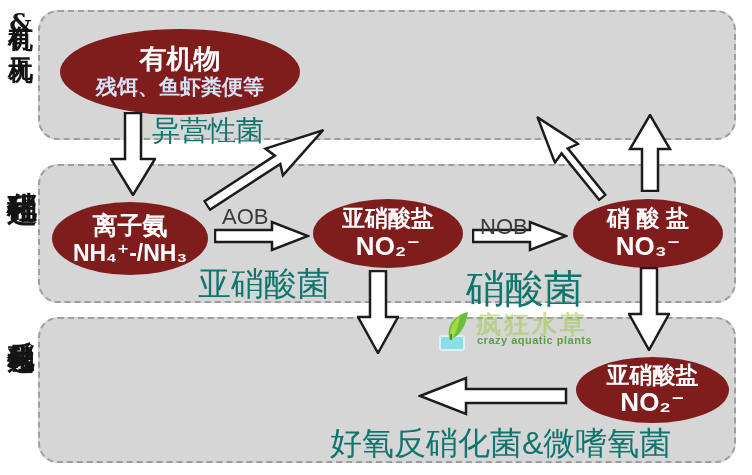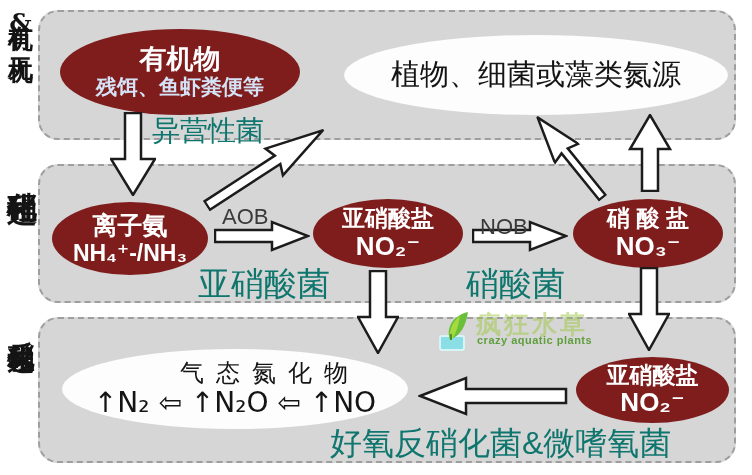--- a/index.html
+++ b/index.html
@@ -45,23 +45,20 @@
 
   <div class="band band1"></div>
   <div class="band band2"></div>
   <div class="band band3"></div>
 
   <div class="ellipse blue" style="left:60px;top:29px;width:240px;height:86px;">
     <div class="etitle" style="font-size:27px;">有机物</div>
     <div class="esub" style="font-size:21px;color:#d5e3f7;">残饵、鱼虾粪便等</div>
   </div>
 
-  <div class="ellipse white" style="left:344px;top:35px;width:384px;height:80px;">
-    <div style="font-size:29px;">植物、细菌或藻类氮源</div>
-  </div>
 
   <svg class="arrow" style="left:110px;top:112px;" width="46" height="84" viewBox="0 0 46 84">
     <polygon points="15,1 31,1 31,47 45,47 23,83 1,47 15,47"></polygon>
   </svg>
   <div class="lbl" style="left:152px;top:112px;font-size:28px;">异营性菌</div>
 
   <svg class="arrow" style="left:247px;top:98px;transform:rotate(57deg);" width="36" height="140" viewBox="0 0 36 140">
     <polygon points="13,139 13,55 2,59 18,1 34,59 23,55 23,139"></polygon>
   </svg>
 
@@ -92,33 +89,29 @@
   <svg class="arrow" style="left:472px;top:220px;" width="96" height="32" viewBox="0 0 96 32">
     <polygon points="1,10 58,10 58,2 94,16 58,30 58,22 1,22"></polygon>
   </svg>
 
   <div class="ellipse blue" style="left:573px;top:199px;width:150px;height:69px;">
     <div class="etitle" style="font-size:23px;">硝 酸 盐</div>
     <div class="esub" style="font-size:26px;">NO₃⁻</div>
   </div>
 
   <div class="lbl" style="left:198px;top:262px;font-size:33px;">亚硝酸菌</div>
-  <div class="lbl" style="left:466px;top:262px;font-size:33px;">硝酸菌</div>
+  <div class="lbl" style="left:466px;top:262px;font-size:39px;">硝酸菌</div>
 
   <svg class="arrow" style="left:357px;top:270px;" width="42" height="84" viewBox="0 0 42 84">
     <polygon points="13,1 29,1 29,47 41,47 21,83 1,47 13,47"></polygon>
   </svg>
   <svg class="arrow" style="left:628px;top:267px;" width="42" height="84" viewBox="0 0 42 84">
     <polygon points="13,1 29,1 29,47 41,47 21,83 1,47 13,47"></polygon>
   </svg>
 
-  <div class="ellipse white" style="left:62px;top:349px;width:346px;height:80px;">
-    <div style="font-size:24px;letter-spacing:12px;margin-left:70px;">气态氮化物</div>
-    <div style="font-size:28px;font-family:'DejaVu Sans',sans-serif;">↑N₂ ⇦ ↑N₂O ⇦ ↑NO</div>
-  </div>
 
   <svg class="arrow" style="left:418px;top:375px;" width="150" height="42" viewBox="0 0 150 42">
     <polygon points="2,21 48,3 48,14 148,14 148,28 48,28 48,39"></polygon>
   </svg>
 
   <div class="ellipse blue" style="left:576px;top:357px;width:153px;height:66px;">
     <div class="etitle" style="font-size:23px;">亚硝酸盐</div>
     <div class="esub" style="font-size:26px;">NO₂⁻</div>
   </div>
 

